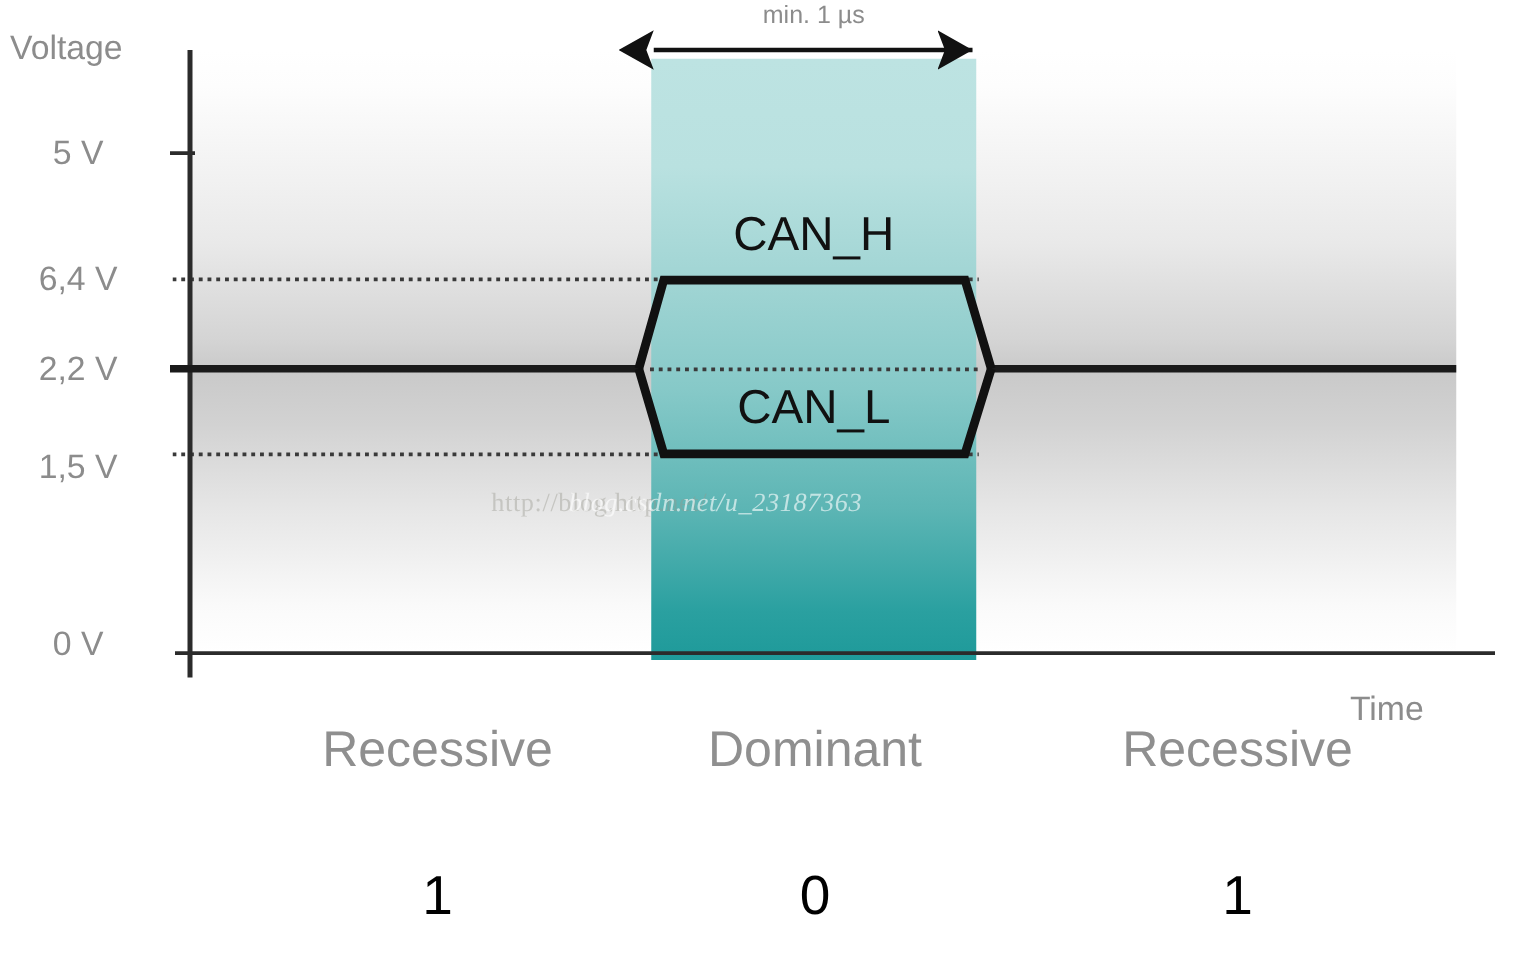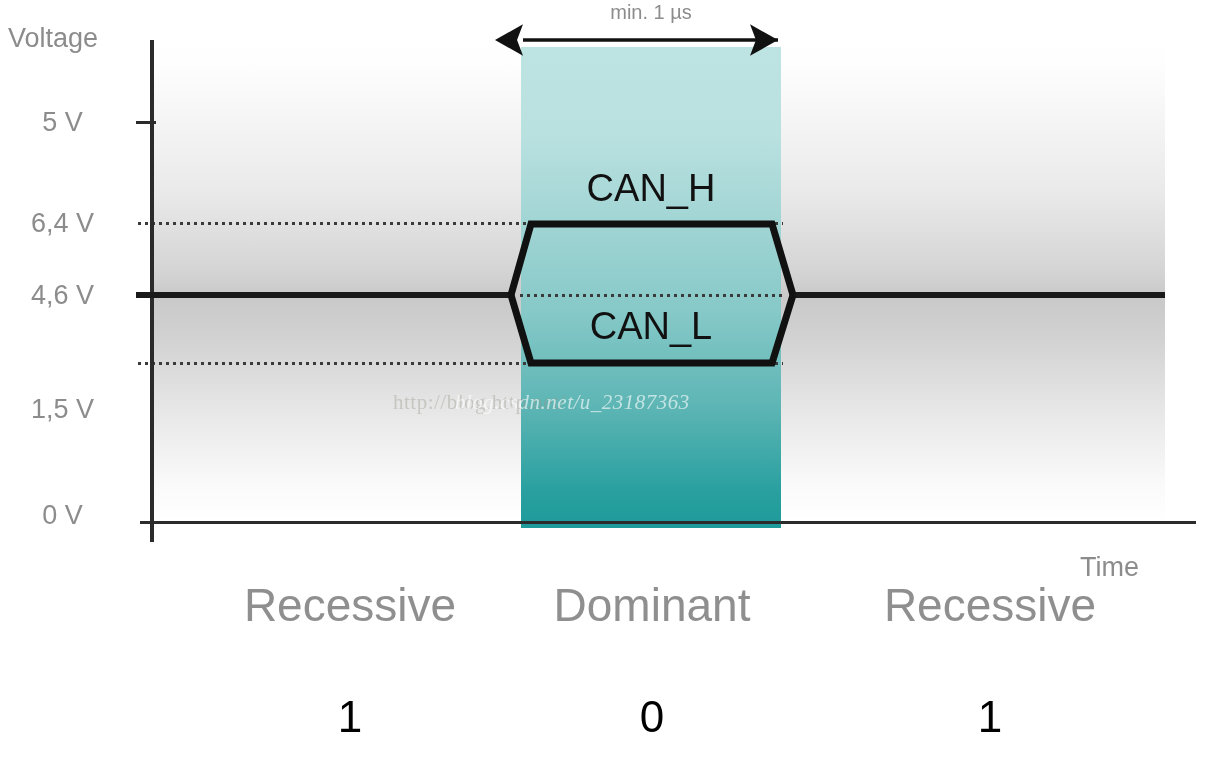--- a/index.html
+++ b/index.html
@@ -99,21 +99,21 @@
     position: absolute;
     color: #8c8c8c;
     font-size: 27px;
     text-align: center;
     width: 125px;
     white-space: nowrap;
   }
   .lbl-5v  { left: 0px; top: 107px; }
   .lbl-35v { left: 0px; top: 208px; }
   .lbl-25v { left: 0px; top: 280px; }
-  .lbl-15v { left: 0px; top: 394px; }
+  .lbl-15v { left: 0px; top: 358px; }
   .lbl-0v  { left: 0px; top: 500px; }
 
   
   .guide {
     position: absolute;
     height: 3px;
     background-image: linear-gradient(to right, #3a3a3a 0 3px, transparent 3px 7px);
     background-size: 7px 3px;
     background-repeat: repeat-x;
   }
@@ -168,21 +168,21 @@
     left: 521px;
     white-space: nowrap;
   }
   .lbl-canh { top: 167px; }
   .lbl-canl { top: 305px; }
 
   
   .state-label {
     position: absolute;
     color: #8f8f8f;
-    font-size: 46px;
+    font-size: 40px;
     text-align: center;
     top: 578px;
     white-space: nowrap;
   }
   .state-0 { left: 190px; width: 320px; }
   .state-1 { left: 521px; width: 262px; }
   .state-2 { left: 830px; width: 320px; }
 
   
   .bit-label {
@@ -255,21 +255,21 @@
     <line x1="523" y1="40" x2="778" y2="40" stroke="#111111" stroke-width="3.5" marker-start="url(#arrL)" marker-end="url(#arrR)"></line>
   </svg>
 
   <div class="dim-label">min. 1 µs</div>
 
   <div class="axis-label lbl-voltage">Voltage</div>
   <div class="axis-label lbl-time">Time</div>
 
   <div class="v-tick-label lbl-5v">5 V</div>
   <div class="v-tick-label lbl-35v">6,4 V</div>
-  <div class="v-tick-label lbl-25v">4,6 V</div>
+  <div class="v-tick-label lbl-25v">2,2 V</div>
   <div class="v-tick-label lbl-15v">1,5 V</div>
   <div class="v-tick-label lbl-0v">0 V</div>
 
   <div class="wave-label lbl-canh">CAN_H</div>
   <div class="wave-label lbl-canl">CAN_L</div>
 
   <div class="watermark wm-a">http://blog.http.net/</div>
   <div class="watermark wm-b">blog.csdn.net/u_23187363</div>
 
   <div class="state-label state-0">Recessive</div>

